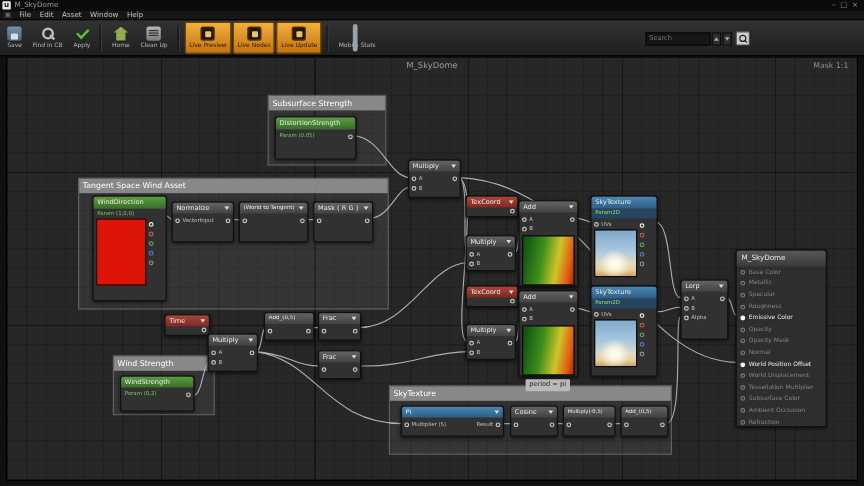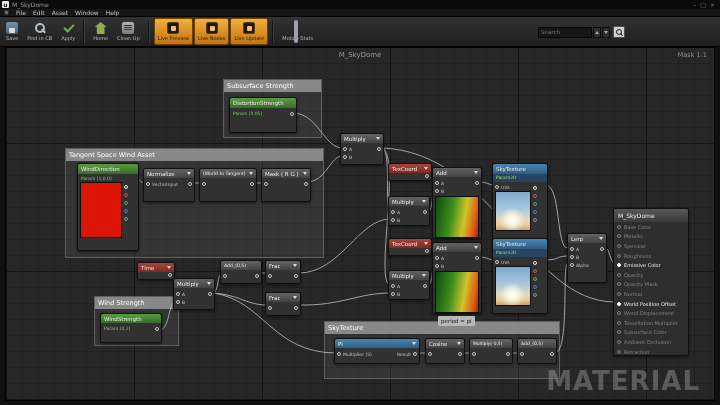--- a/index.html
+++ b/index.html
@@ -190,21 +190,20 @@
       <span class="sarr">
           <span class="tri-dn"></span>
         </span>
       <span class="sbtn"></span>
     </div>
   </div>
 
   <div class="graph">
     <div class="gtitle">M_SkyDome</div>
     <div class="gzoom">Mask 1:1</div>
-    <div class="watermark">MATERIAL</div>
 
     <div class="comment" style="left:217px;top:31px;width:99px;height:59px">
       <div class="comment-h">Subsurface Strength</div>
     </div>
     <div class="comment" style="left:59px;top:100px;width:259px;height:110px">
       <div class="comment-h">Tangent Space Wind Asset</div>
     </div>
     <div class="comment" style="left:88px;top:248px;width:85px;height:50px">
       <div class="comment-h">Wind Strength</div>
     </div>

